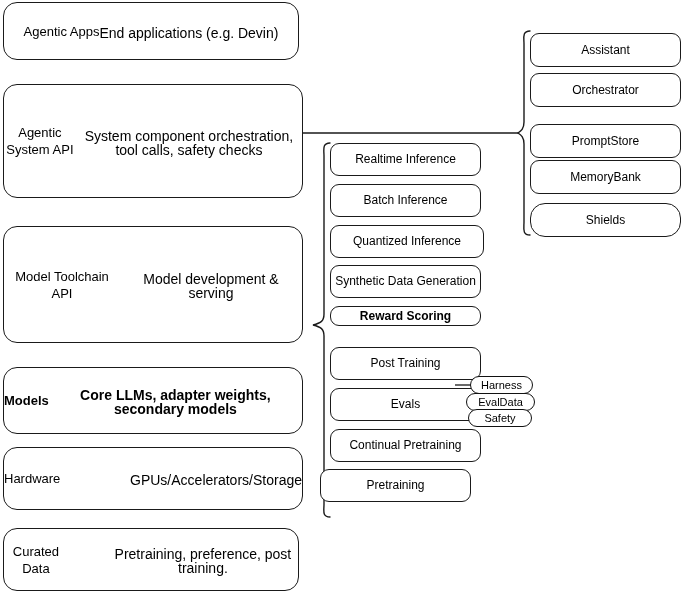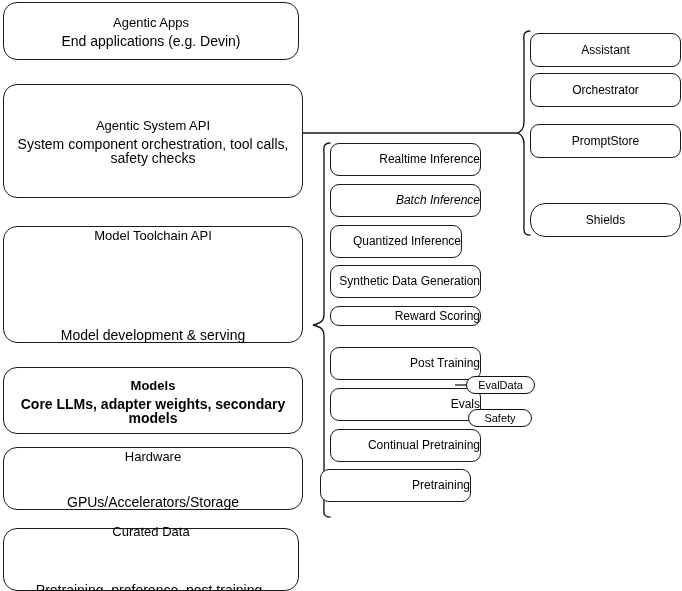--- a/index.html
+++ b/index.html
@@ -14,21 +14,21 @@
     background: #ffffff;
     font-family: "Liberation Sans", sans-serif;
     overflow: hidden;
   }
   .node {
     position: absolute;
     box-sizing: border-box;
     border: 1.3px solid #1a1a1a;
     background: #ffffff;
     display: flex;
-    flex-direction: column;
+    flex-direction: row;
     align-items: center;
     justify-content: center;
     text-align: center;
     color: #000000;
   }
   
   .layer {
     border-radius: 14px;
   }
   .layer .title {
@@ -40,21 +40,20 @@
     font-size: 14px;
     line-height: 14px;
     margin-top: 3px;
     color: #000;
   }
   
   .cap {
     border-radius: 9px;
     font-size: 12px;
     line-height: 15px;
-    align-items: flex-end;
   }
   .side {
     border-radius: 9px;
     font-size: 12px;
     line-height: 15px;
   }
   
   .subpill {
     border-radius: 10px;
     font-size: 11px;
@@ -131,61 +130,64 @@
   </div>
 
   <div class="node layer" style="left:3px; top:528px; width:296px; height:63px;gap:40px;">
     <div class="title">Curated Data</div>
     <div class="subtitle">Pretraining, preference, post training.</div>
   </div>
 
   <div class="node cap" style="left:330px; top:143px; width:151px; height:33px;">
     <span>Realtime Inference</span>
   </div>
-  <div class="node cap" style="left:330px; top:184px; width:151px; height:33px;font-style:italic;">
+  <div class="node cap" style="left:330px; top:184px; width:151px; height:33px;">
     <span>Batch Inference</span>
   </div>
-  <div class="node cap" style="left:330px; top:225px; width:132px; height:33px;">
+  <div class="node cap" style="left:330px; top:225px; width:154px; height:33px;">
     <span>Quantized Inference</span>
   </div>
   <div class="node cap" style="left:330px; top:265px; width:151px; height:33px;">
     <span>Synthetic Data Generation</span>
   </div>
-  <div class="node cap" style="left:330px; top:306px; width:151px; height:20px;">
+  <div class="node cap" style="left:330px; top:306px; width:151px; height:20px;font-weight:bold;">
     <span>Reward Scoring</span>
   </div>
   <div class="node cap" style="left:330px; top:347px; width:151px; height:33px;">
     <span>Post Training</span>
   </div>
   <div class="node cap" style="left:330px; top:388px; width:151px; height:33px;">
     <span>Evals</span>
   </div>
   <div class="node cap" style="left:330px; top:429px; width:151px; height:33px;">
     <span>Continual Pretraining</span>
   </div>
   <div class="node cap" style="left:320px; top:469px; width:151px; height:33px;">
     <span>Pretraining</span>
   </div>
 
   <div class="node subpill" style="left:470px; top:376px; width:63px; height:18px; border-radius:10px;">
     <span>Harness</span>
   </div>
-  <div class="node subpill" style="left:466px; top:376px; width:69px; height:18px; border-radius:10px;">
+  <div class="node subpill" style="left:466px; top:393px; width:69px; height:18px; border-radius:10px;">
     <span>EvalData</span>
   </div>
   <div class="node subpill" style="left:468px; top:409px; width:64px; height:18px; border-radius:10px;">
     <span>Safety</span>
   </div>
 
   <div class="node side" style="left:530px; top:33px; width:151px; height:34px;">
     <span>Assistant</span>
   </div>
   <div class="node side" style="left:530px; top:73px; width:151px; height:34px;">
     <span>Orchestrator</span>
   </div>
   <div class="node side" style="left:530px; top:124px; width:151px; height:34px;">
     <span>PromptStore</span>
   </div>
+  <div class="node side" style="left:530px; top:160px; width:151px; height:34px;">
+    <span>MemoryBank</span>
+  </div>
   <div class="node side" style="left:530px; top:203px; width:151px; height:34px;border-radius:15px;">
     <span>Shields</span>
   </div>
 
 </div>
 
 </body></html>

